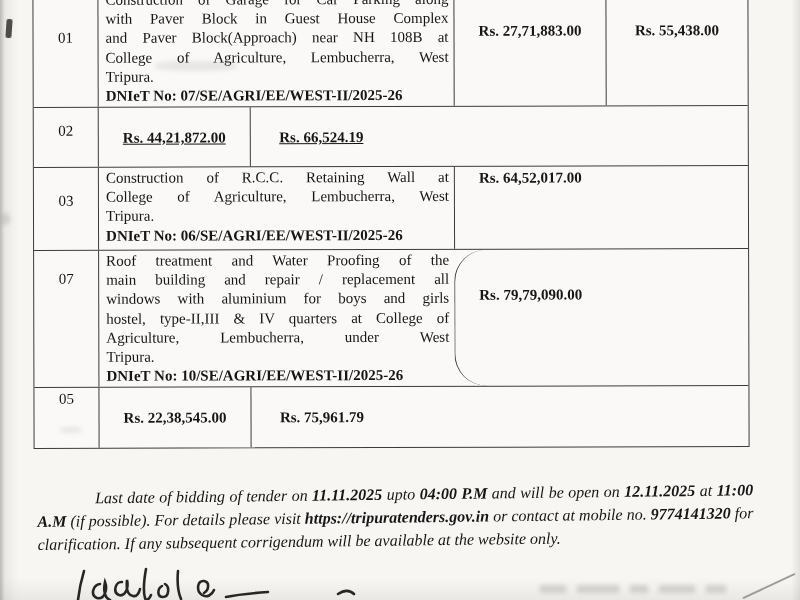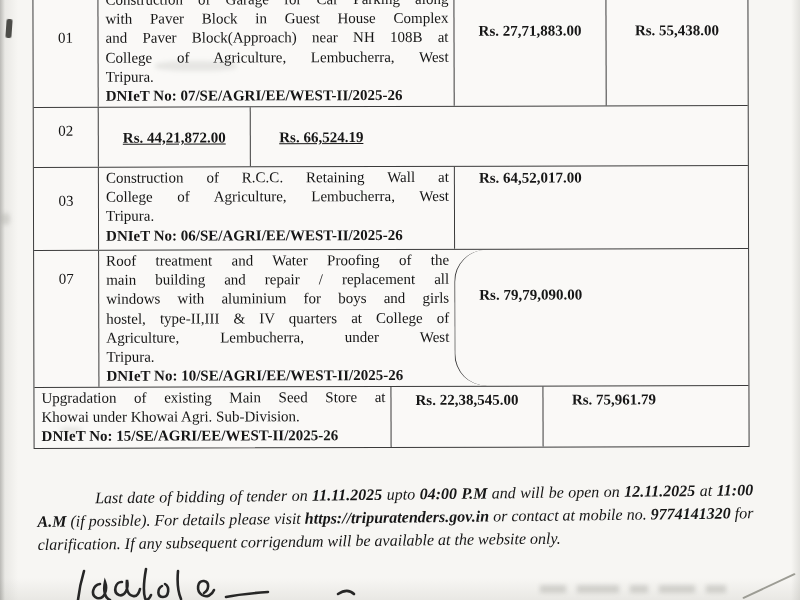--- a/index.html
+++ b/index.html
@@ -38,21 +38,21 @@
   
   .row:nth-child(1) .sl{padding-top:40px;}
   .row:nth-child(2) .sl{padding-top:15px;font-family:Liberation Serif, serif;}
   .row:nth-child(3) .sl{padding-top:25px;}
   .row:nth-child(4) .sl{padding-top:20px;}
   .row:nth-child(5) .sl{padding-top:3px;}
   .row:nth-child(1) .money{padding-top:32px;}
   .row:nth-child(2) .money{padding-top:20px;text-decoration:underline;}
   .row:nth-child(3) .money{padding-top:1px;}
   .row:nth-child(4) .money{padding-top:35px;border-radius:32px;}
-  .row:nth-child(5) .money{padding-top:3px;}
+  .row:nth-child(5) .money{padding-top:20px;}
   
   .notice{
     position:absolute; left:37px; top:487px; width:716px;
     font-size:16px; font-style:italic; line-height:23px;
     text-align:justify; text-indent:58px;
     transform:rotate(-0.7deg); transform-origin:left top;
   }
   .notice .b{font-weight:bold;}
   
   .edge-mark{position:absolute; left:6px; top:19px; width:6px; height:19px;
@@ -124,25 +124,21 @@
         <div class="dl">windows with aluminium for boys and girls</div>
         <div class="dl">hostel, type-II,III &amp; IV quarters at College of</div>
         <div class="dl">Agriculture, Lembucherra, under West</div>
         <div class="dlast">Tripura.</div>
         <div class="dniet">DNIeT No: 10/SE/AGRI/EE/WEST-II/2025-26</div>
       </div>
       <div class="cell cost money">Rs. 79,79,090.00</div>
     </div>
 
     <div class="row">
-      <div class="cell desc">
-        <div class="dl">Upgradation of existing Main Seed Store at</div>
-        <div class="dlast">Khowai under Khowai Agri. Sub-Division.</div>
-        <div class="dniet">DNIeT No: 15/SE/AGRI/EE/WEST-II/2025-26</div>
-      </div>
+      <div class="cell sl">05</div>
       <div class="cell cost money">Rs. 22,38,545.00</div>
       <div class="cell emd money">Rs. 75,961.79</div>
     </div>
 
   </div>
 
   <div class="notice"><span>Last date of bidding of tender on </span><span class="b">11.11.2025</span><span> upto </span><span class="b">04:00 P.M</span><span> and will be open on </span><span class="b">12.11.2025</span><span> at </span><span class="b">11:00 A.M</span><span> (if possible). For details please visit </span><span class="b">https://tripuratenders.gov.in</span><span> or contact at mobile no. </span><span class="b">9774141320</span><span> for clarification. If any subsequent corrigendum will be available at the website only.</span></div>
 
   <svg class="handwriting" width="300" height="33" viewBox="0 0 300 33">
     <g fill="none" stroke="#262626" stroke-width="2.6" stroke-linecap="round">

